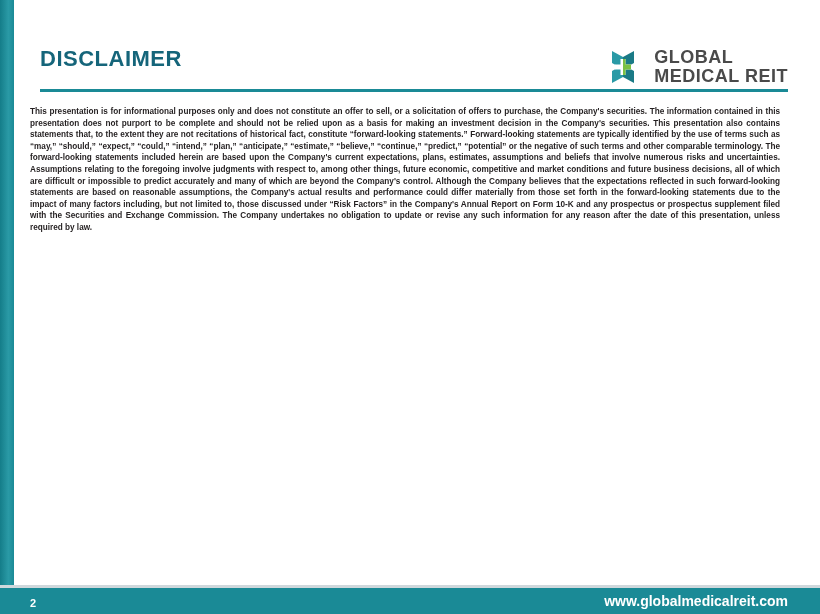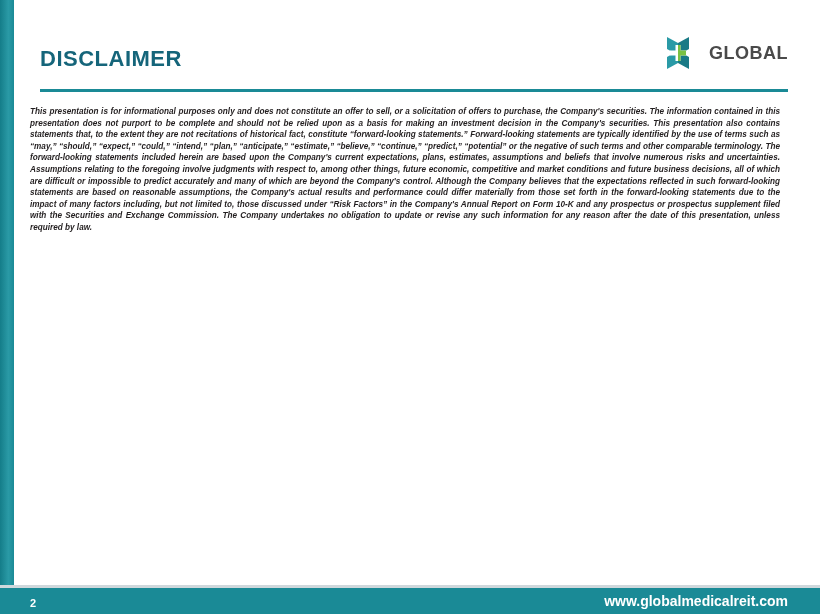--- a/index.html
+++ b/index.html
@@ -60,21 +60,21 @@
     left: 40px;
     top: 89px;
     width: 748px;
     height: 3px;
     background: #1a8a96;
   }
   
   .logo {
     position: absolute;
     right: 32px;
-    top: 30px;
+    top: 44px;
     display: flex;
     align-items: center;
     height: 46px;
   }
   .logo-mark {
     width: 42px;
     height: 42px;
     position: relative;
     margin-right: 10px;
   }
@@ -95,21 +95,20 @@
   }
   
   .body-text {
     position: absolute;
     left: 30px;
     top: 106px;
     width: 750px;
     font-family: "Liberation Sans", sans-serif;
     font-size: 8.2px;
     line-height: 11.6px;
-    font-style: italic;
     font-weight: bold;
     color: #231f20;
     text-align: justify;
   }
   
   .footer-bar {
     position: absolute;
     left: 0;
     bottom: 0;
     width: 820px;
@@ -165,20 +164,21 @@
         <path d="M32 5 L21 11 L21 23 L32 17 Z" fill="#1a7a86"></path>
         <path d="M10 37 L21 31 L21 19 L10 25 Z" fill="#2a9aa6"></path>
         <path d="M32 37 L21 31 L21 19 L32 25 Z" fill="#1a7a86"></path>
         <rect x="18.5" y="13" width="5" height="16" fill="#ffffff"></rect>
         <rect x="13" y="18.5" width="16" height="5" fill="#ffffff"></rect>
         <path d="M21 13 h2.5 v5.5 H29 v5 h-5.5 V29 H21 Z" fill="#7ac143"></path>
       </svg>
     </div>
     <div class="logo-text">
       <div class="logo-line1">GLOBAL</div>
+      <div class="logo-line2">MEDICAL REIT</div>
     </div>
   </div>
 
   <div class="body-text">This presentation is for informational purposes only and does not constitute an offer to sell, or a solicitation of offers to purchase, the Company's securities.  The information contained in this presentation does not purport to be complete and should not be relied upon as a basis for making an investment decision in the Company's securities.  This presentation also contains statements that, to the extent they are not recitations of historical fact, constitute “forward-looking statements.”  Forward-looking statements are typically identified by the use of terms such as “may,” “should,” “expect,” “could,” “intend,” “plan,” “anticipate,” “estimate,” “believe,” “continue,” “predict,” “potential” or the negative of such terms and other comparable terminology.  The forward-looking statements included herein are based upon the Company's current expectations, plans, estimates, assumptions and beliefs that involve numerous risks and uncertainties. Assumptions relating to the foregoing involve judgments with respect to, among other things, future economic, competitive and market conditions and future business decisions, all of which are difficult or impossible to predict accurately and many of which are beyond the Company's control. Although the Company believes that the expectations reflected in such forward-looking statements are based on reasonable assumptions, the Company's actual results and performance could differ materially from those set forth in the forward-looking statements due to the impact of many factors including, but not limited to, those discussed under “Risk Factors” in the Company's Annual Report on Form 10-K and any prospectus or prospectus supplement filed with the Securities and Exchange Commission. The Company undertakes no obligation to update or revise any such information for any reason after the date of this presentation, unless required by law.</div>
 
   <div class="footer-accent"></div>
   <div class="footer-bar">
     <div class="page-number">2</div>
     <div class="footer-url">www.globalmedicalreit.com</div>
   </div>

